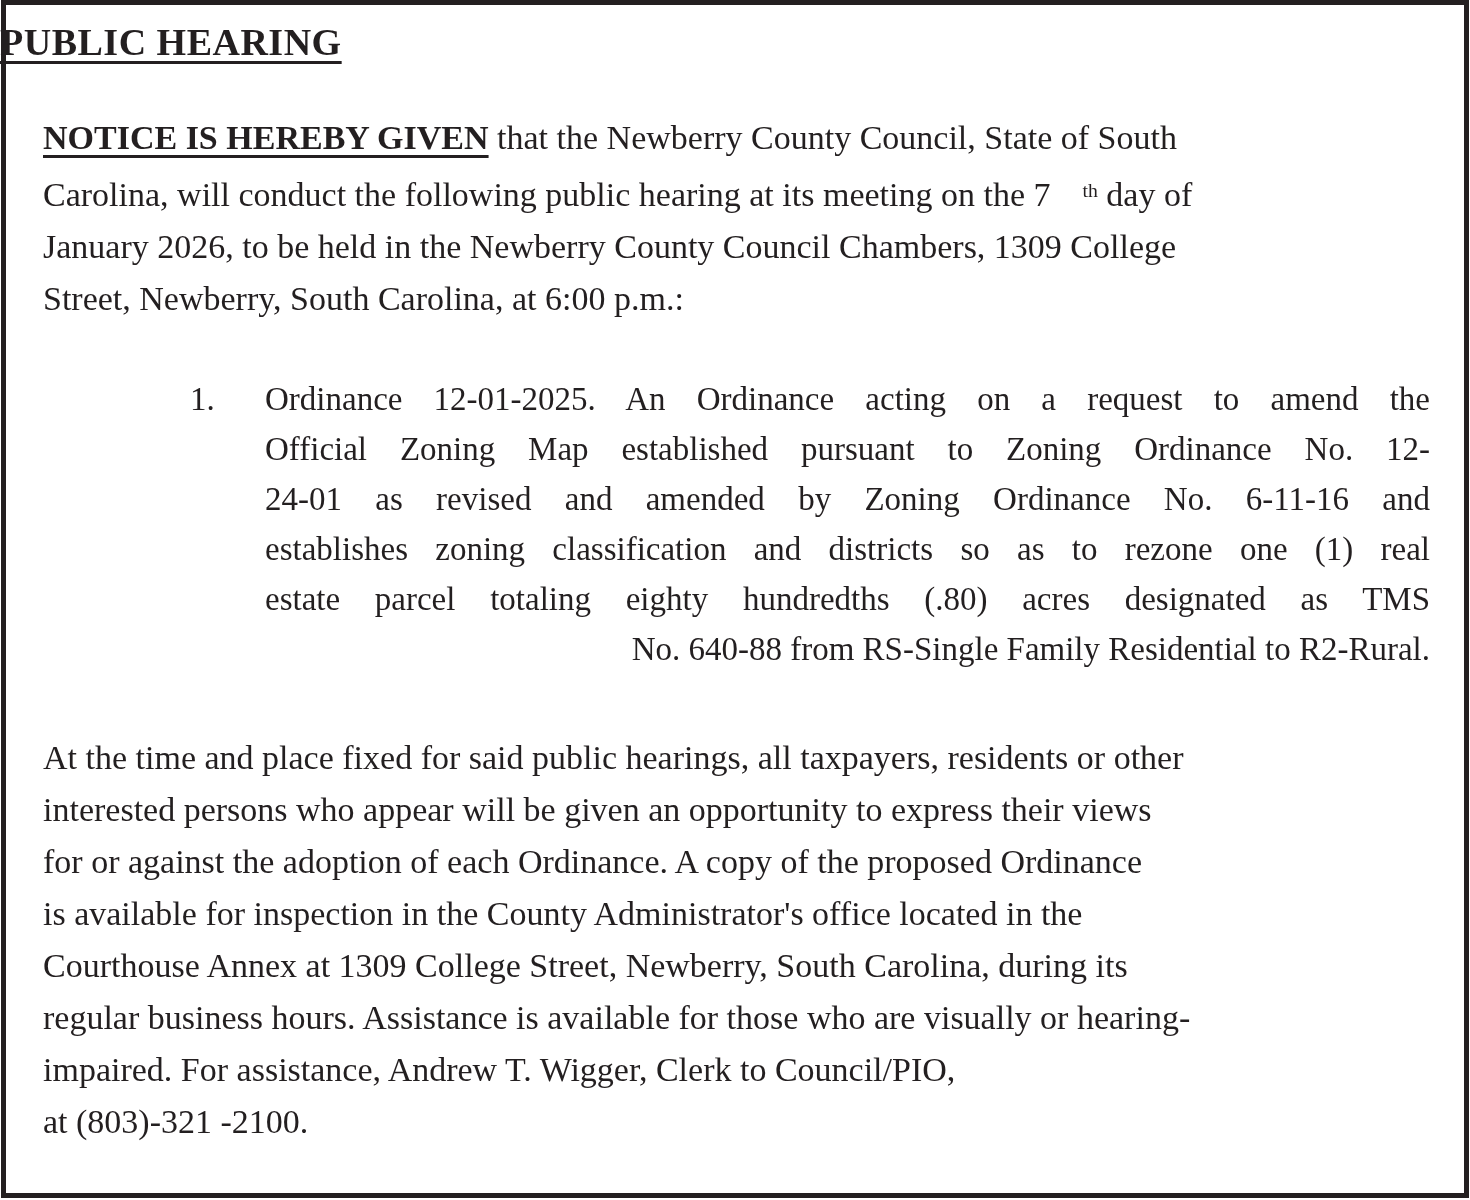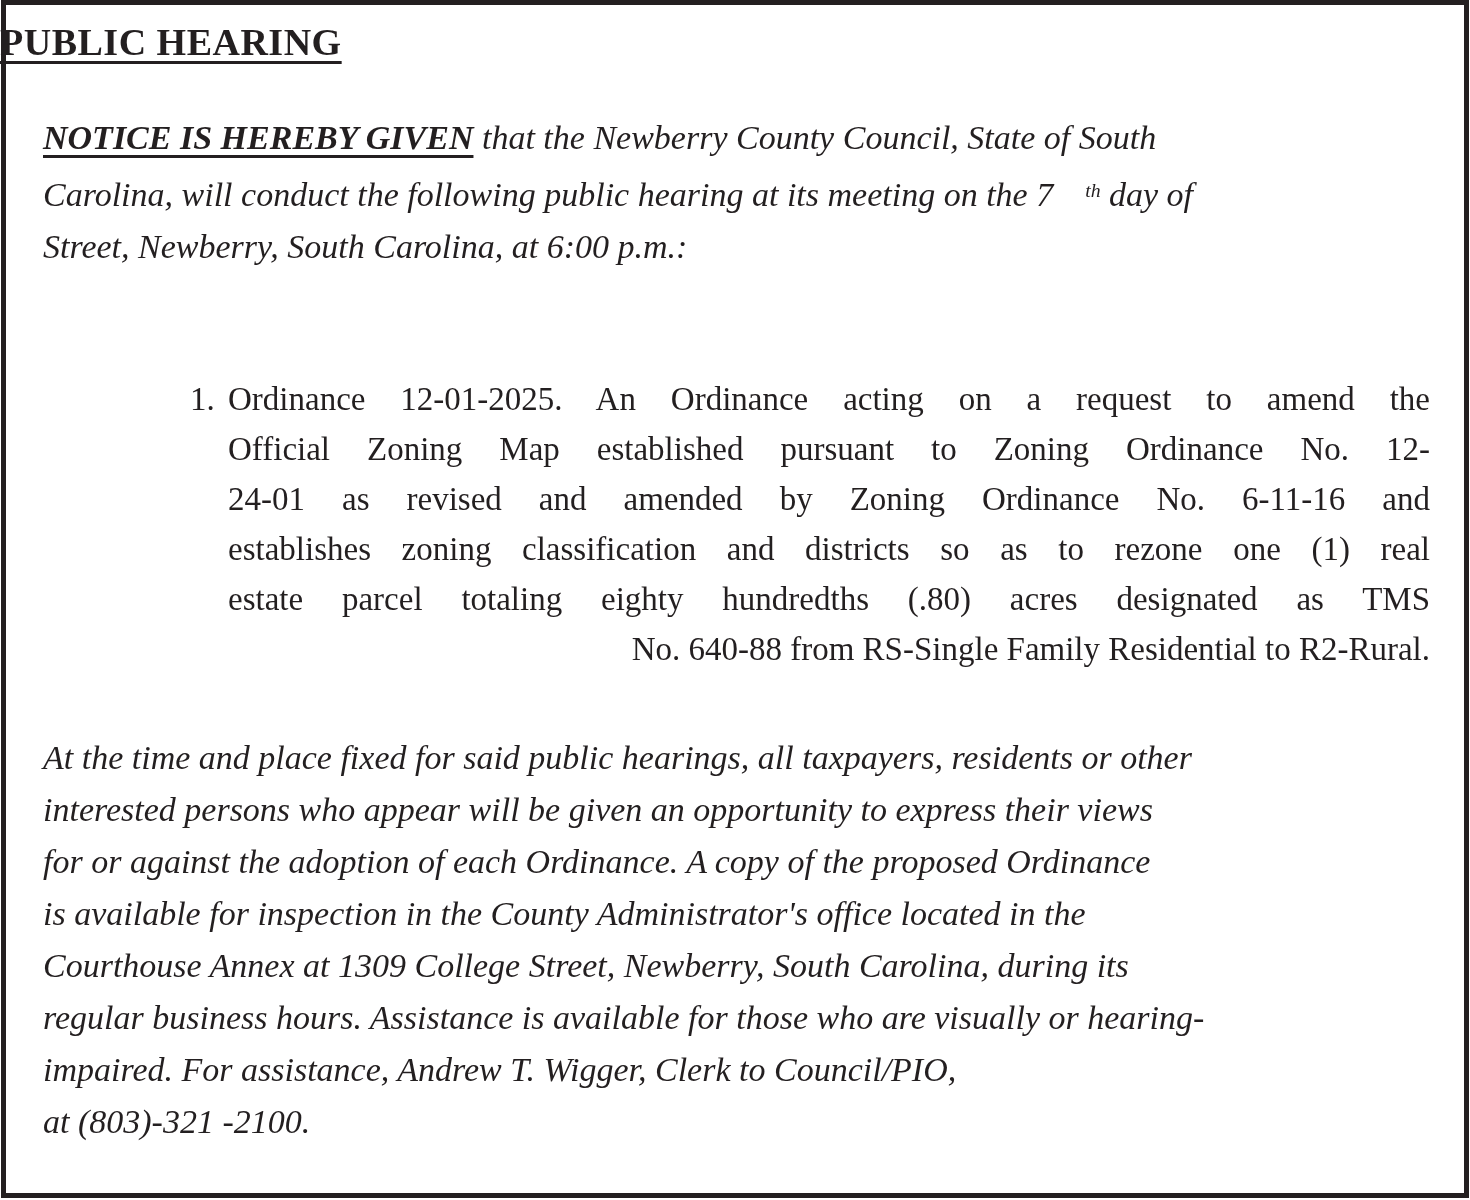--- a/index.html
+++ b/index.html
@@ -50,21 +50,20 @@
   .closing {
     position: absolute;
     top: 732px;
     left: 43px;
     right: 30px;
     font-size: 34px;
     line-height: 52px;
   }
   .nw {
     white-space: pre;
-    font-style: italic;
   }
   .lead-bold {
     font-weight: 700;
     text-decoration: underline;
     text-decoration-thickness: 3px;
     text-underline-offset: 6px;
   }
   sup.ord {
     font-size: 0.58em;
     vertical-align: 0.45em;
@@ -84,37 +83,39 @@
     width: 38px;
     flex: 0 0 38px;
   }
   .item-body {
     flex: 1 1 auto;
     min-width: 0;
   }
   .jl {
     text-align: justify;
     text-align-last: justify;
+    margin-left: 37px;
   }
   .jl-last {
     text-align: right;
   }
 </style>
 </head>
 <body>
 
 <div class="frame"></div>
 
 <div class="page-title">
   <span class="u">PUBLIC HEARING</span>
 </div>
 
 <div class="intro">
   <div class="nw"><span class="lead-bold">NOTICE IS HEREBY GIVEN</span><span> that the Newberry County Council, State of South</span></div>
   <div class="nw"><span>Carolina, will conduct the following public hearing at its meeting on the 7</span><sup class="ord">th</sup><span> day of</span></div>
+  <div class="nw">January 2026, to be held in the Newberry County Council Chambers, 1309 College</div>
   <div class="nw">Street, Newberry, South Carolina, at 6:00 p.m.:</div>
 </div>
 
 <div class="ordinance-item">
   <div class="item-num">1.</div>
   <div class="item-body">
     <div class="jl" style="">Ordinance 12-01-2025. An Ordinance acting on a request to amend the</div>
     <div class="jl" style="">Official Zoning Map established pursuant to Zoning Ordinance No. 12-</div>
     <div class="jl" style="">24-01 as revised and amended by Zoning Ordinance No. 6-11-16 and</div>
     <div class="jl" style="">establishes zoning classification and districts so as to rezone one (1) real</div>

